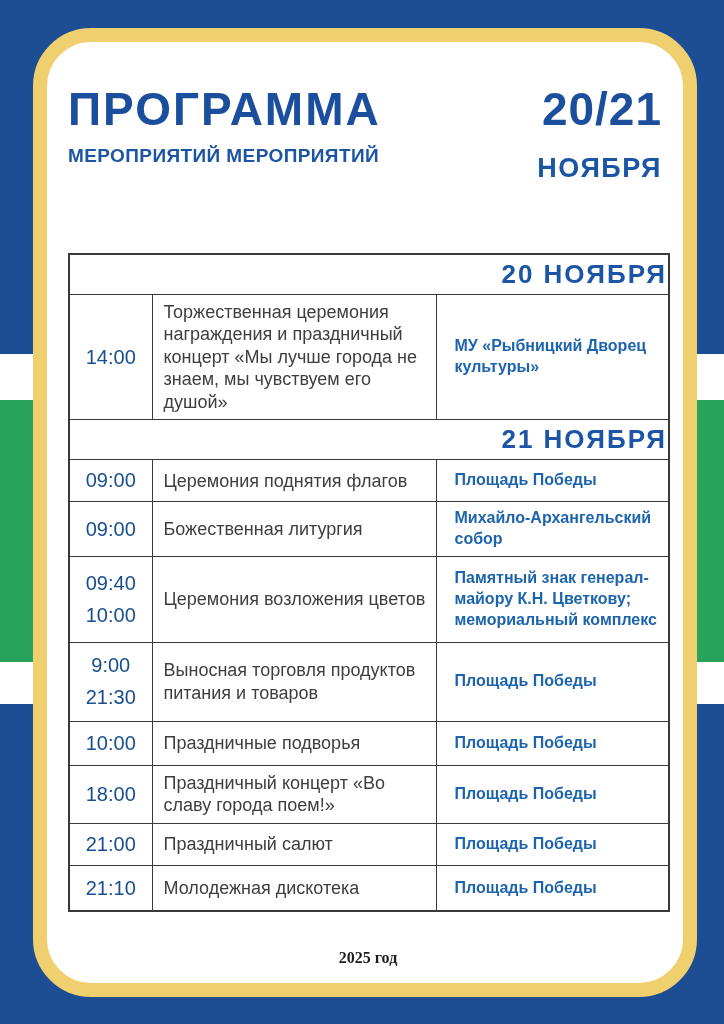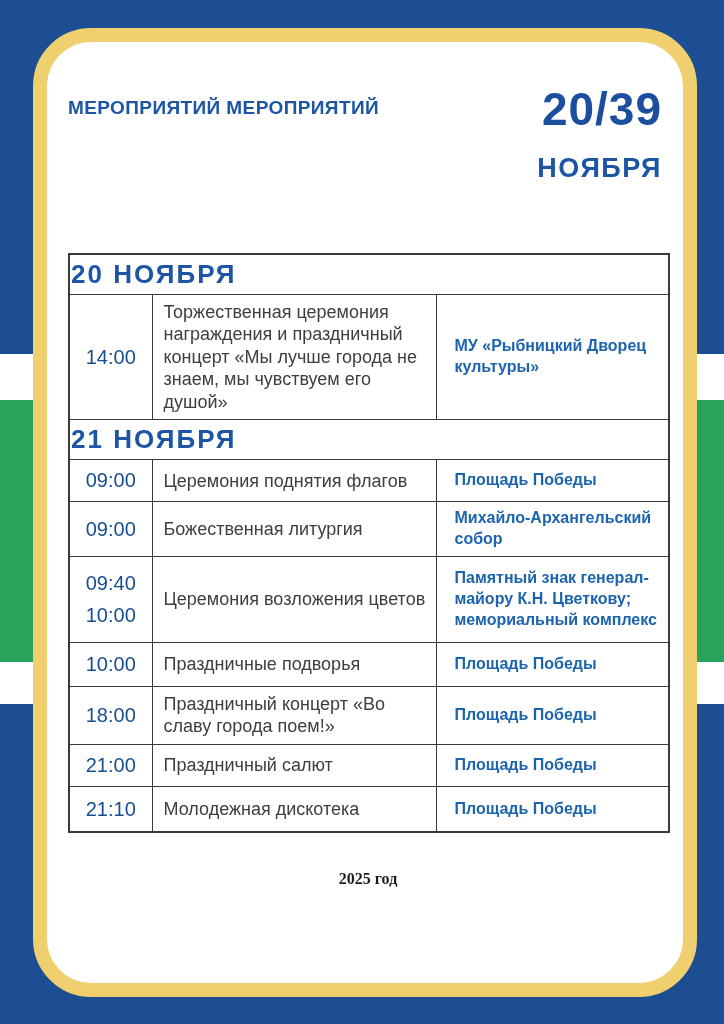--- a/index.html
+++ b/index.html
@@ -51,21 +51,21 @@
     border-collapse:collapse;
     border:2px solid #3a3a3a;
     table-layout:fixed;
   }
   table.schedule td{border:1px solid #3a3a3a;vertical-align:middle;box-sizing:border-box;}
   col.c-time{width:83px;}
   col.c-event{width:284px;}
   col.c-loc{width:233px;}
 
   td.section-cell{
-    text-align:left;color:#1d55a6;font-size:26px;font-weight:bold;
+    text-align:right;color:#1d55a6;font-size:26px;font-weight:bold;
     letter-spacing:2px;
   }
   td.time-cell{text-align:center;color:#174e8f;font-size:20px;font-weight:normal;}
   td.time-cell .t{display:block;}
   td.time-cell .t + .t:not(:empty){margin-top:9px;}
   td.event-cell{
     color:#3e3e3e;font-size:18px;line-height:1.25;
     padding:6px 8px 6px 11px;text-align:left;
   }
   td.loc-cell{
@@ -104,26 +104,27 @@
   <div class="seg-green"></div>
   <div class="seg-white2"></div>
   <div class="seg-blue2"></div>
 </div>
 
 <div class="card">
   <div class="card-content">
 
     <div class="header">
       <div class="header-left">
+        <div class="title">ПРОГРАММА</div>
         <div class="subtitle">
           <span>МЕРОПРИЯТИЙ МЕРОПРИЯТИЙ</span><br>
         </div>
       </div>
       <div class="date-col">
-        <div class="date-big">20/39</div>
+        <div class="date-big">20/21</div>
         <div class="date-month">НОЯБРЯ</div>
       </div>
     </div>
 
     <table class="schedule">
       <colgroup>
         <col class="c-time">
           <col class="c-event">
           <col class="c-loc">
       </colgroup>
@@ -166,20 +167,28 @@
 
       <tr class="rh86">
         <td class="time-cell">
           <span class="t">09:40</span>
           <span class="t">10:00</span>
         </td>
         <td class="event-cell">Церемония возложения цветов</td>
         <td class="loc-cell">Памятный знак генерал-майору К.Н. Цветкову; мемориальный комплекс</td>
       </tr>
 
+      <tr class="rh79">
+        <td class="time-cell">
+          <span class="t">9:00</span>
+          <span class="t">21:30</span>
+        </td>
+        <td class="event-cell">Выносная торговля продуктов питания и товаров</td>
+        <td class="loc-cell">Площадь Победы</td>
+      </tr>
 
       <tr class="rh44">
         <td class="time-cell">
           <span class="t">10:00</span>
           <span class="t"></span>
         </td>
         <td class="event-cell">Праздничные подворья</td>
         <td class="loc-cell">Площадь Победы</td>
       </tr>
 

